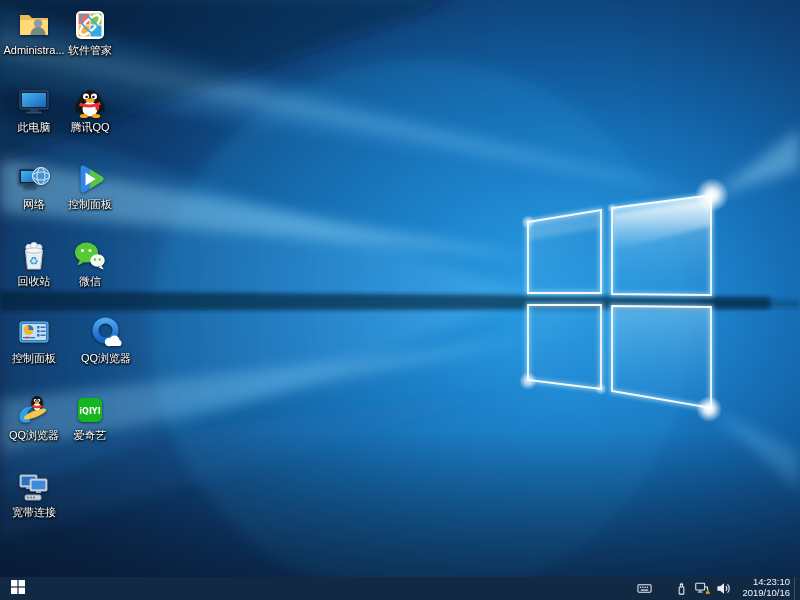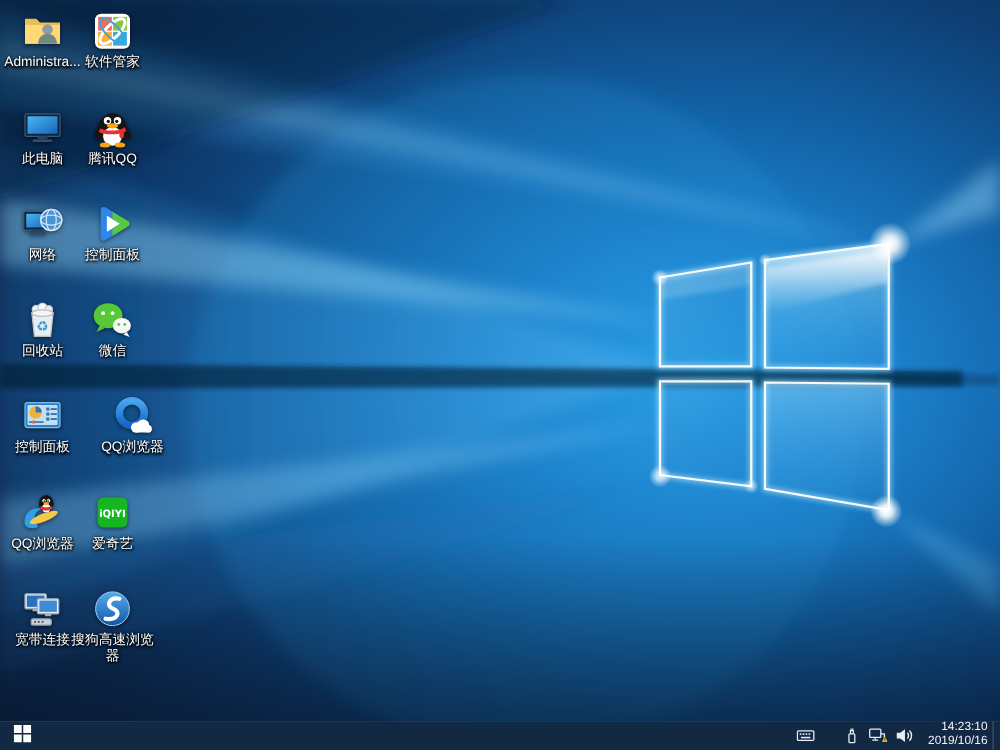--- a/index.html
+++ b/index.html
@@ -330,35 +330,20 @@
  <rect x="14.5" y="10.5" width="14" height="9" fill="#3f8ad6"></rect>
  <rect x="19" y="21" width="5" height="2" fill="#9fb0c0"></rect>
  <rect x="8" y="25" width="16" height="5" rx="1.5" fill="#c9d2da" stroke="#93a2b0"></rect>
  <circle cx="11" cy="27.5" r="0.9" fill="#51606e"></circle>
             <circle cx="14" cy="27.5" r="0.9" fill="#51606e"></circle>
             <circle cx="17" cy="27.5" r="0.9" fill="#51606e"></circle>
           </svg>
         </div>
         <div class="lbl">宽带连接</div>
       </div>
-      <div class="icon-cell" style="left: 56px; top: 470px;">
-        <div class="glyph">
-          <svg width="34" height="34" viewBox="0 0 34 34">
-            <defs>
-              <linearGradient id="sgG" x1="0" y1="0" x2="0" y2="1">
- <stop offset="0" stop-color="#55aced"></stop>
-                <stop offset="1" stop-color="#1356a8"></stop>
-              </linearGradient>
-            </defs>
- <circle cx="17" cy="17" r="13.5" fill="url(#sgG)" stroke="#9fcef5" stroke-width="0.8"></circle>
- <path d="M22.5 9C14 7.5 11.5 15 17.5 17c6.5 2.2 3.5 9.5-6 8" fill="none" stroke="#fff" stroke-width="3.4" stroke-linecap="round"></path>
-          </svg>
-        </div>
-        <div class="lbl">搜狗高速浏览器</div>
-      </div>
     </div>
 
   <div id="taskbar">
     <button id="start">
       <span>
         <svg width="14" height="14" viewBox="0 0 14 14">
           <rect x="0" y="0" width="6.4" height="6.4" fill="#fff"></rect>
           <rect x="7.6" y="0" width="6.4" height="6.4" fill="#fff"></rect>
           <rect x="0" y="7.6" width="6.4" height="6.4" fill="#fff"></rect>
           <rect x="7.6" y="7.6" width="6.4" height="6.4" fill="#fff"></rect>

